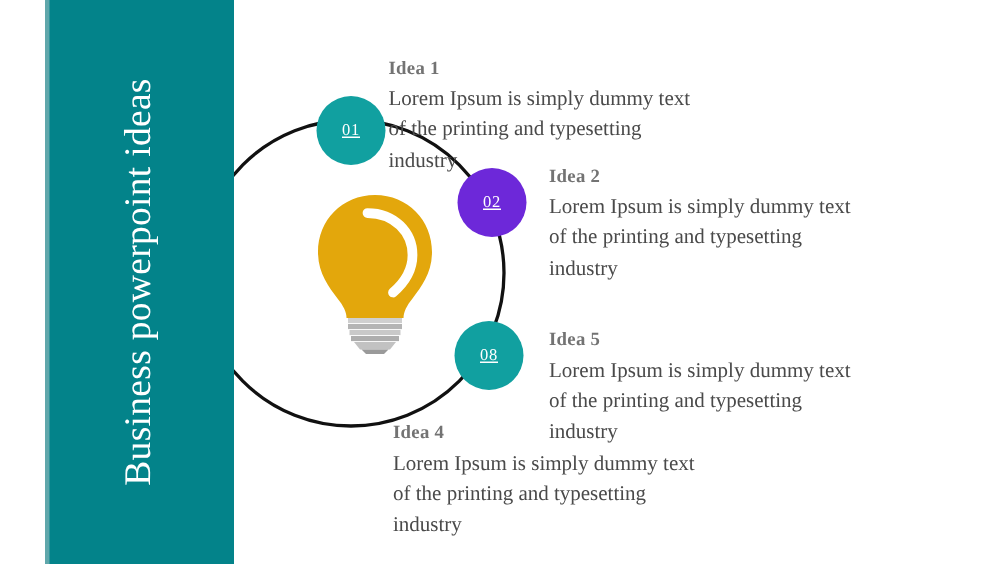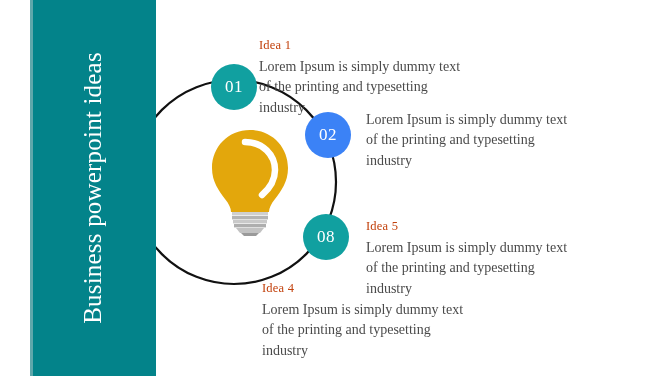--- a/index.html
+++ b/index.html
@@ -81,40 +81,41 @@
 
   
   .step-circle {
     position: absolute;
     border-radius: 50%;
     z-index: 30;
     display: flex;
     align-items: center;
     justify-content: center;
     color: #ffffff;
-    font-size: 17px;
+    font-size: 11px;
     letter-spacing: 0.5px;
+    text-decoration: underline;
   }
   .circle-teal { background: #11a0a0; }
-  .circle-navy { background: #3b82f6; }
+  .circle-navy { background: #6d28d9; }
 
   #circle-01 { left: 211px; top: 64px;  width: 46px; height: 46px; }
   #circle-02 { left: 305px; top: 112px; width: 46px; height: 46px; }
   #circle-03 { left: 303px; top: 214px; width: 46px; height: 46px; }
   #circle-04 { left: 211px; top: 254px; width: 46px; height: 46px; }
 
   
   .idea-block {
     position: absolute;
     z-index: 35;
   }
   .idea-title {
     font-size: 12.5px;
-    font-weight: normal;
-    color: #c2410c;
+    font-weight: bold;
+    color: #737373;
     margin: 0 0 4px 0;
     letter-spacing: 0.2px;
   }
   .idea-body {
     font-size: 14px;
     color: #4a4a4a;
     line-height: 1.45;
     margin: 0;
     max-width: 205px;
   }
@@ -164,20 +165,21 @@
   </div>
   <div class="step-circle circle-teal" id="circle-03">
     <span>08</span>
   </div>
 
   <div class="idea-block" id="idea-1">
     <p class="idea-title">Idea 1</p>
     <p class="idea-body">Lorem Ipsum is simply dummy text of the printing and typesetting industry</p>
   </div>
   <div class="idea-block" id="idea-2">
+    <p class="idea-title">Idea 2</p>
     <p class="idea-body">Lorem Ipsum is simply dummy text of the printing and typesetting industry</p>
   </div>
   <div class="idea-block" id="idea-3">
     <p class="idea-title">Idea 5</p>
     <p class="idea-body">Lorem Ipsum is simply dummy text of the printing and typesetting industry</p>
   </div>
   <div class="idea-block" id="idea-4">
     <p class="idea-title">Idea 4</p>
     <p class="idea-body">Lorem Ipsum is simply dummy text of the printing and typesetting industry</p>
   </div>

